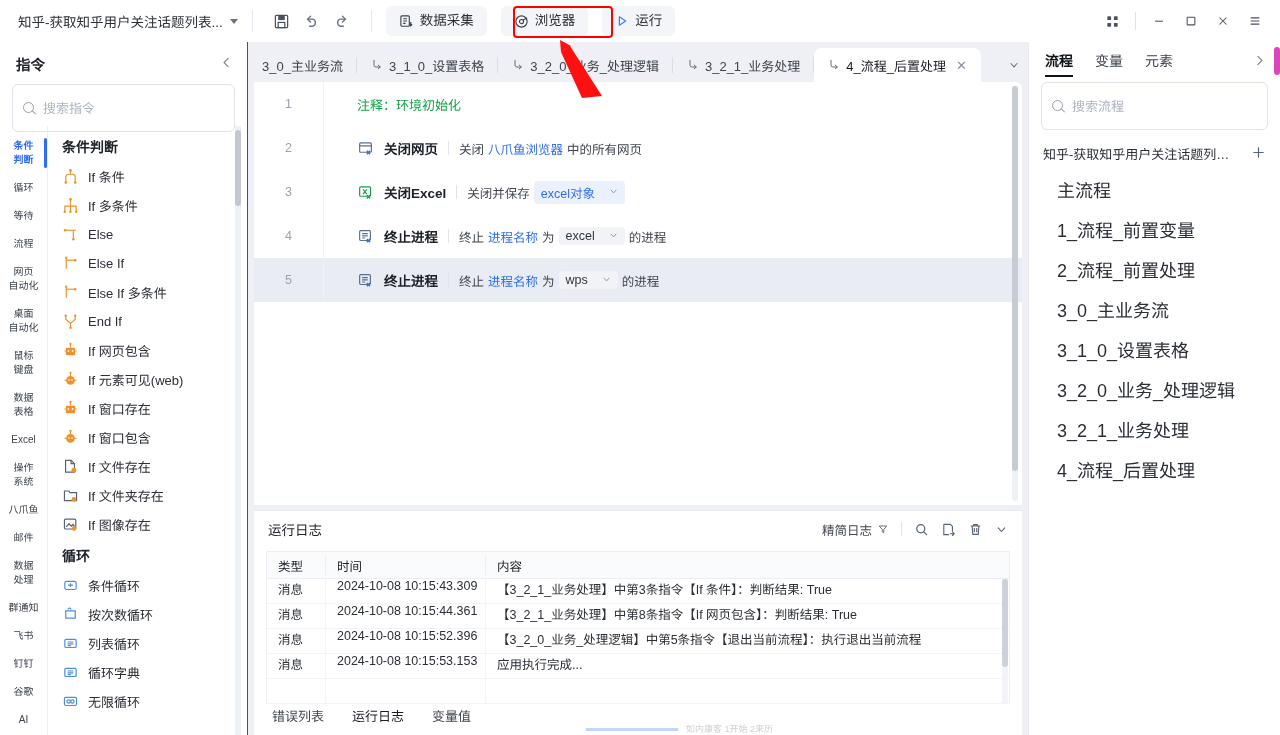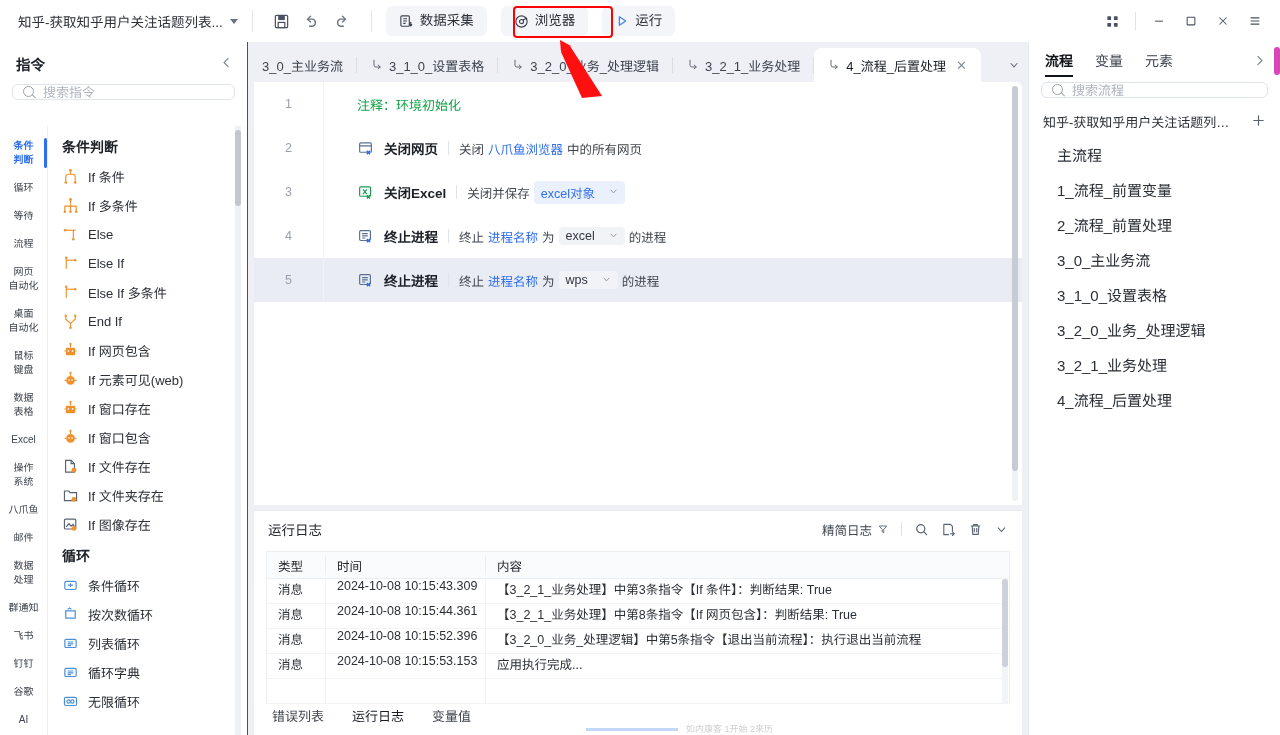--- a/index.html
+++ b/index.html
@@ -59,21 +59,21 @@
   }
   .lp-head {
     height:42px; display:flex; align-items:center; padding:0 14px 0 16px;
   }
   .lp-title { font-size:14.5px; font-weight:bold; color:#20242b; }
   .lp-collapse {
     margin-left:auto; color:#7b8291; cursor:pointer; font-size:14px; line-height:1;
   }
   .search-wrap { padding:0 12px; }
   .search-box {
-    height:16px; border:1px solid #dfe3ea; border-radius:6px;
+    height:48px; border:1px solid #dfe3ea; border-radius:6px;
     display:flex; align-items:center; gap:7px; padding:0 10px; background:#fff;
   }
   .search-box input {
     border:none; outline:none; font-size:13px; flex:1;
     font-family:inherit; color:#2b2f36; background:transparent;
   }
   .search-box input::placeholder { color:#aeb4bf; }
   .mag { width:13px;height:13px; position:relative; flex:0 0 13px; }
   .mag::before{content:"";position:absolute;left:0;top:0;width:9px;height:9px;border:1.4px solid #9aa1ad;border-radius:50%;}
   .mag::after{content:"";position:absolute;left:8.5px;top:8.5px;width:4.5px;height:1.4px;background:#9aa1ad;transform:rotate(45deg);transform-origin:left center;}
@@ -219,21 +219,21 @@
     content:""; position:absolute; left:0; right:0; bottom:-3px; height:2px; background:#111418;
   }
   .rp-expand { margin-left:auto; color:#7b8291; cursor:pointer; font-size:14px; }
   .rp-search { padding:0 12px; }
   .rp-proj {
     display:flex; align-items:center; padding:14px 14px 6px 14px; font-size:13px; color:#2b2f36;
   }
   .rp-proj .nm { white-space:nowrap; overflow:hidden; text-overflow:ellipsis; max-width:190px;}
   .rp-plus { margin-left:auto; color:#5a6372; cursor:pointer; font-size:17px; line-height:1; }
   .flow-item {
-    padding:7px 14px 7px 28px; font-size:15px; color:#2b2f36; cursor:pointer;
+    padding:7px 14px 7px 28px; font-size:18px; color:#2b2f36; cursor:pointer;
   }
   .watermark {
     position:absolute; left:30px; bottom:18px; color:#c9ccd3; user-select:none;
   }
   .wm1 { font-size:19px; line-height:26px; }
   .wm2 { font-size:13px; }
   .edge-scroll {
     position:absolute; right:0px; top:47px; width:6px; height:28px;
     background:#d946b8; border-radius:3px;
   }

